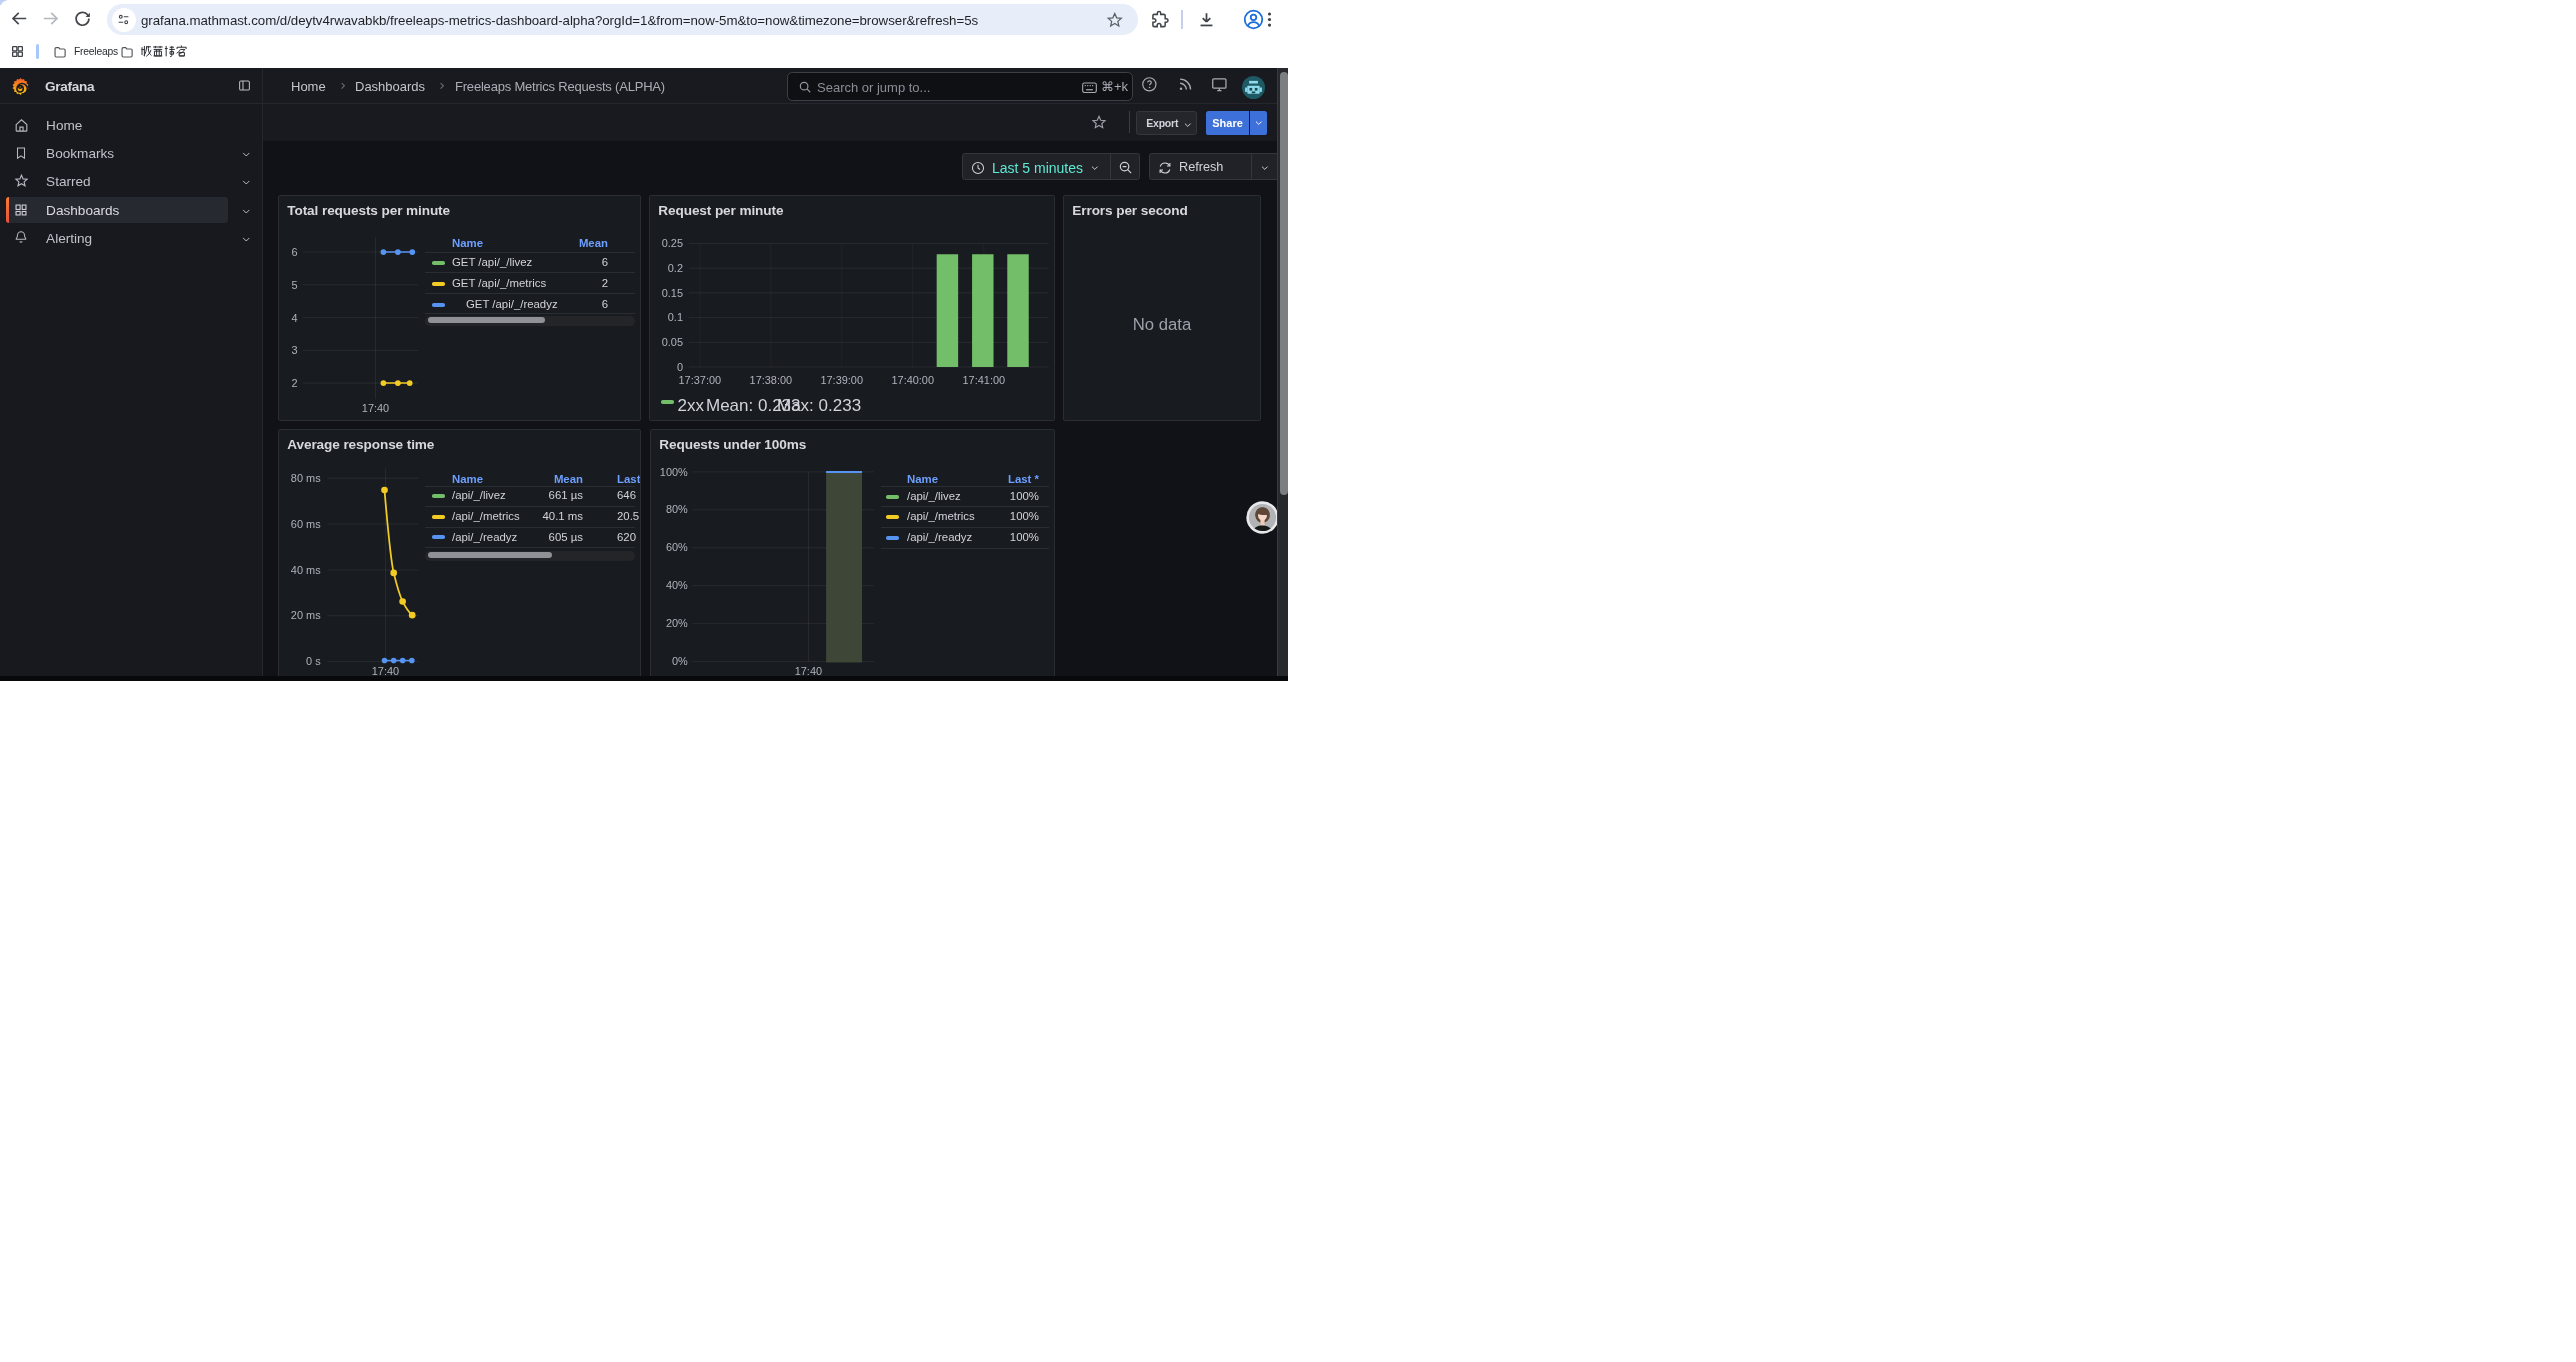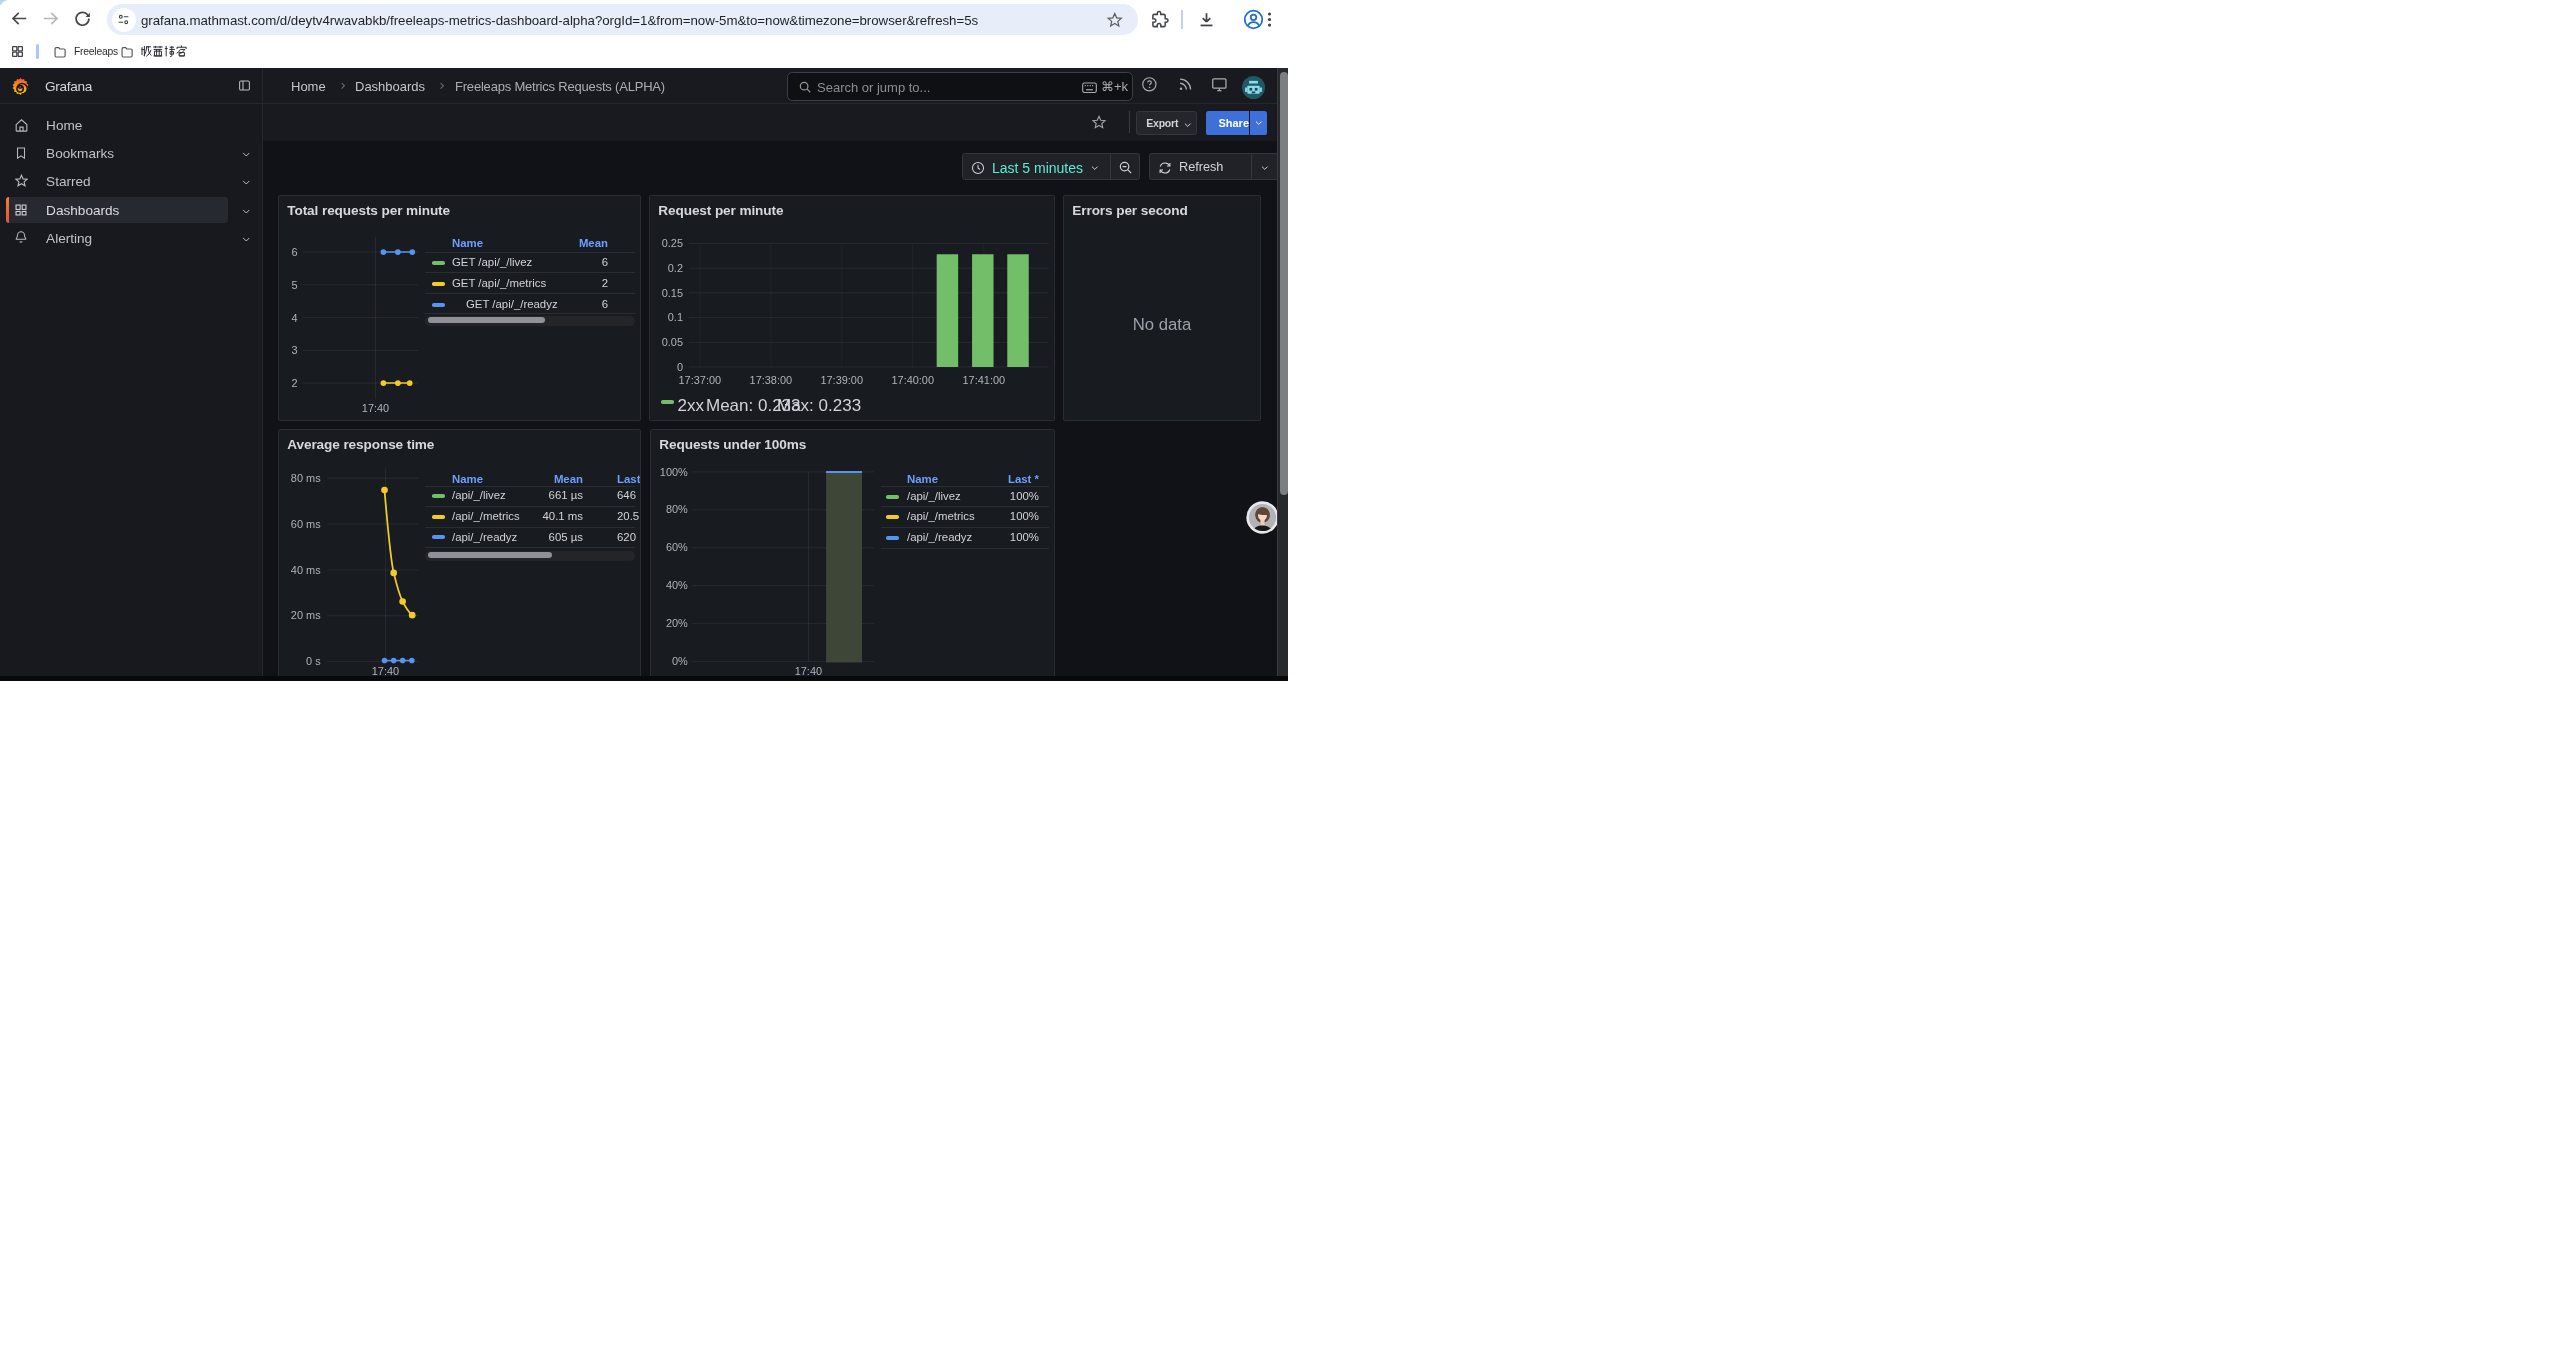--- a/index.html
+++ b/index.html
@@ -30,21 +30,21 @@
 .panel{position:absolute;background:#181b1f;border:0.9px solid #2a2d33;border-radius:1.8px;overflow:hidden}
 .ptitle{position:absolute;left:8.3px;top:7px;font-size:13.6px;font-weight:bold;color:#d7d8de;letter-spacing:-0.1px}
 .tblh{position:absolute;font-size:11.4px;font-weight:bold;color:#6e9fff;white-space:nowrap}
 .tblt{position:absolute;font-size:11.4px;color:#d2d3db;white-space:nowrap}
 .tbsep{position:absolute;height:0.9px;background:rgba(204,204,220,0.10)}
 .dash{position:absolute;width:12.7px;height:3.5px;border-radius:1.8px}
 .axl{font-size:12.5px;fill:#b0b2bc}
 .leg{position:absolute;font-size:17px;color:#d2d3db;white-space:nowrap}
 
 .gbtn{position:absolute;border-radius:2.6px;background:#24262c;border:0.9px solid #34363d;color:#d3d4db;font-size:11.4px}
-#share{position:absolute;border-radius:2.6px 0 0 2.6px;background:#3d71d9;color:#fff;font-weight:bold;font-size:11px;text-align:right}
+#share{position:absolute;border-radius:2.6px 0 0 2.6px;background:#3d71d9;color:#fff;font-weight:bold;font-size:11px;text-align:center}
 #sharec{position:absolute;border-radius:0 2.6px 2.6px 0;background:#3d71d9;border-left:0.9px solid #16181d}
 #vscroll{position:absolute;left:1277px;top:0;width:11.4px;height:613px;background:#28292d;border-left:0.9px solid #3a3b40}
 #vthumb{position:absolute;left:2.2px;top:3.5px;width:7.5px;height:423px;border-radius:4px;background:#7d7e82}
 #bstrip{position:absolute;left:0;top:608px;width:1288px;height:5.3px;background:#08090b}
 </style></head>
 <body>
 <div id="corner"></div>
 <div id="chrome">
 
   <svg class="a" style="left:9.6px;top:9.2px" width="19" height="19" viewBox="0 0 24 24" fill="none" stroke="#44474b" stroke-width="2.1">
@@ -184,21 +184,21 @@
       <svg class="a" style="left:11.4px;top:8.8px" width="19" height="19" viewBox="0 0 24 24">
         <defs>
             <linearGradient id="glg" x1="0" y1="0" x2="0" y2="1">
               <stop offset="0" stop-color="#f05a28"></stop>
               <stop offset="1" stop-color="#fbca0a"></stop>
             </linearGradient>
           </defs>
         <path fill="url(#glg)" d="M12 1.2l1.9 2.1 2.6-.9.8 2.7 2.8.3-.4 2.8 2.4 1.5-1.6 2.3 1.6 2.3-2.4 1.5.4 2.8-2.8.3-.8 2.7-2.6-.9-1.9 2.1-1.9-2.1-2.6.9-.8-2.7-2.8-.3.4-2.8-2.4-1.5L3.5 12 1.9 9.7l2.4-1.5-.4-2.8 2.8-.3.8-2.7 2.6.9z"></path>
         <path fill="none" stroke="#191a1f" stroke-width="2" stroke-linecap="round" d="M13.2 12.6a1.7 1.7 0 1 1-1.7-1.7 4 4 0 1 1-4 4 6.6 6.6 0 1 1 6.6 6.6"></path>
       </svg>
-      <div class="a" style="left:45px;top:10.5px;font-size:13.6px;font-weight:normal;color:#d6d7dc;letter-spacing:-0.3px">Grafana</div>
+      <div class="a" style="left:45px;top:10.5px;font-size:13.6px;font-weight:bold;color:#d6d7dc;letter-spacing:-0.3px">Grafana</div>
       <svg class="a" style="left:238px;top:11.4px" width="13" height="13" viewBox="0 0 24 24" fill="none" stroke="#bcbdc6" stroke-width="1.9">
           <rect x="3" y="3.5" width="18" height="17" rx="2.5"></rect>
           <path d="M9.2 3.5v17"></path>
         </svg>
     </div>
     <div class="crumb" style="left:291px">Home</div>
     <svg class="a" style="left:338px;top:13px" width="9.6" height="9.6" viewBox="0 0 24 24" fill="none" stroke="#70727b" stroke-width="2.6">
         <path d="M9 5l7 7-7 7"></path>
       </svg>
     <div class="crumb" style="left:355px">Dashboards</div>

